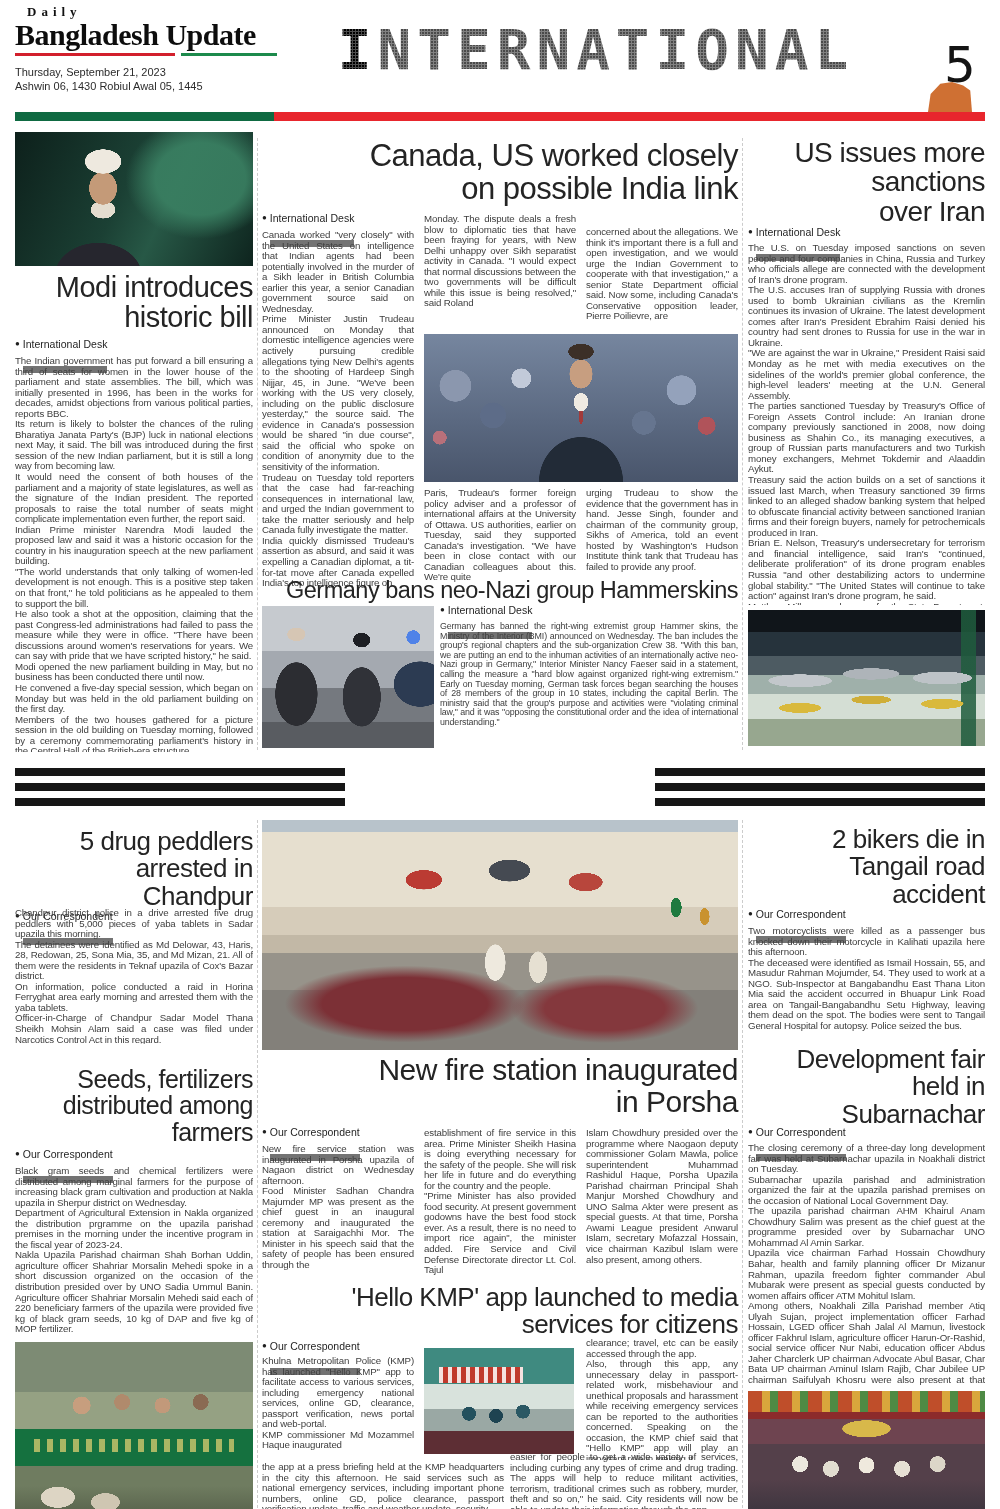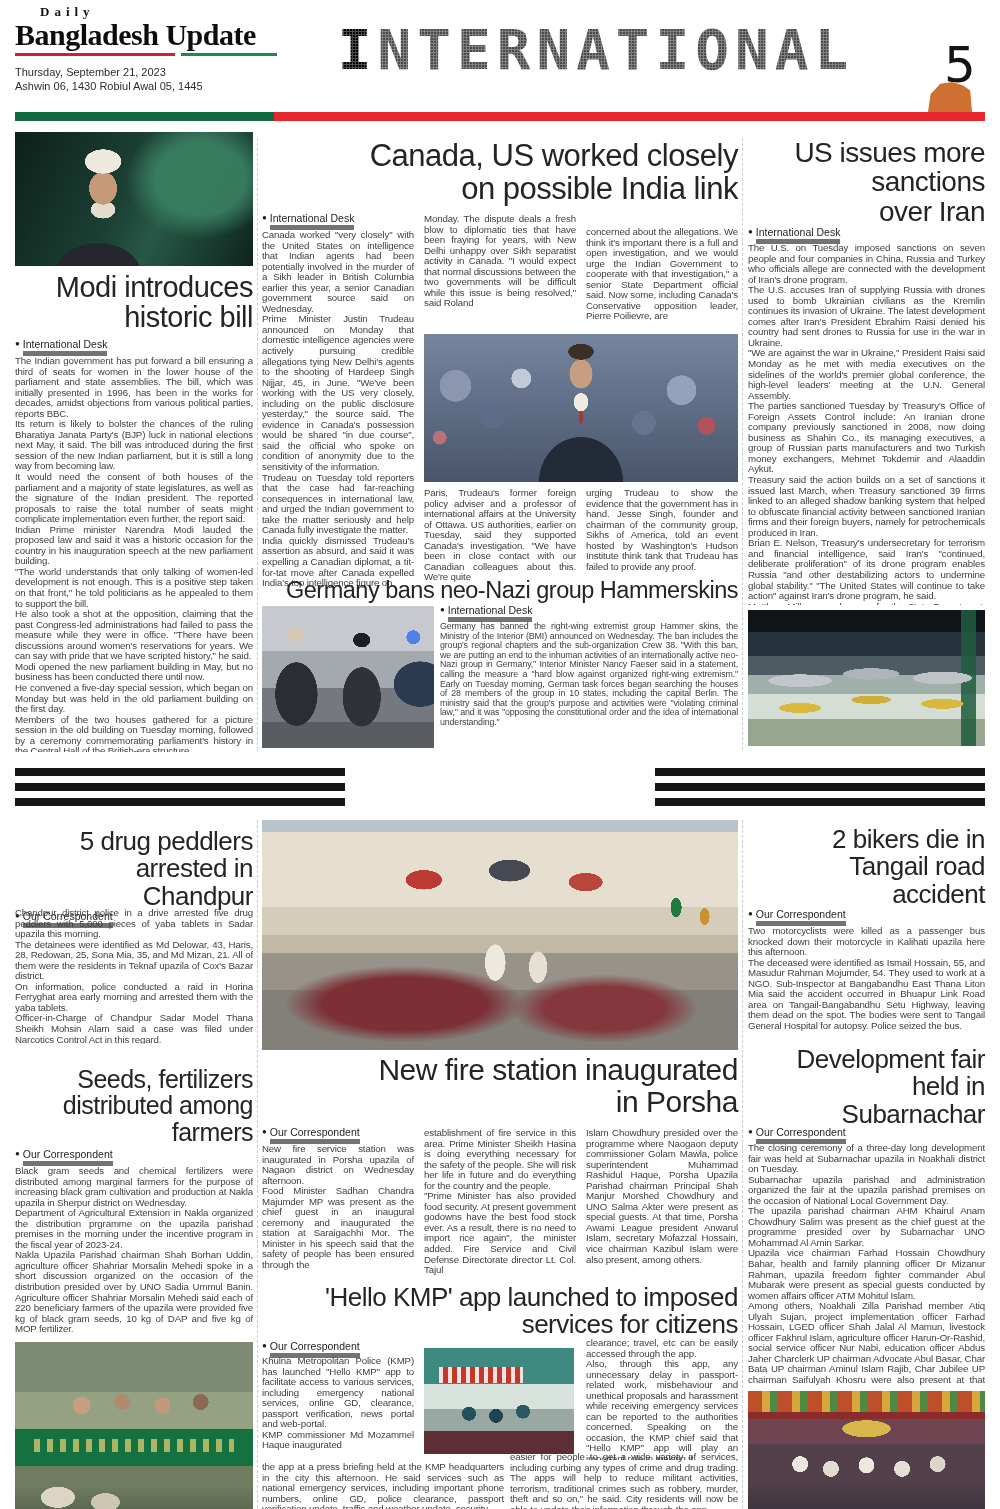--- a/index.html
+++ b/index.html
@@ -1,21 +1,21 @@
 <!DOCTYPE html>
 <html><head>
 <meta charset="utf-8">
 <style>
   html,body{margin:0;padding:0;background:#ffffff;}
   #page{position:relative;width:1000px;height:1509px;background:#ffffff;overflow:hidden;
         font-family:"Liberation Sans",sans-serif;color:#3e3e3e;}
   .abs{position:absolute;}
   
   .masthead{left:15px;top:4px;width:290px;}
-  .m-daily{font-family:"Liberation Serif",serif;font-weight:700;font-size:13px;letter-spacing:5px;color:#111;margin-left:25px;}
+  .m-daily{font-family:"Liberation Serif",serif;font-weight:700;font-size:13px;letter-spacing:5px;color:#111;margin-left:12px;}
   .m-title{font-family:"Liberation Serif",serif;font-weight:700;font-size:30px;color:#0d0d0d;letter-spacing:-0.5px;line-height:1.02;}
   .m-bars{display:flex;gap:6px;margin-top:2px;width:262px;}
   .m-bar-red{height:3px;background:#d21f2c;flex:0 0 160px;}
   .m-bar-green{height:3px;background:#1d8a4c;flex:1;}
   .m-date{font-size:11px;color:#2c2c2c;margin-top:9px;line-height:1.3;}
   .section-banner{font-family:"DejaVu Sans Mono",monospace;font-weight:700;color:#4a4a4a;display:block;text-align:center;}
   .section-banner::first-letter{color:#000;}
   .pixelwrap{position:relative;}
   .pixelwrap::after{content:"";position:absolute;inset:0;pointer-events:none;
         background-image:radial-gradient(rgba(255,255,255,.30) 1px, rgba(0,0,0,0) 1.3px);
@@ -25,21 +25,21 @@
   #page-num{left:934px;top:36px;width:52px;font-family:"DejaVu Sans",sans-serif;font-size:50px;color:#141414;text-align:center;}
   #bookmark{left:928px;top:82px;width:44px;height:30px;background:#cf7033;
         clip-path:polygon(6% 40%,28% 6%,55% 0,80% 12%,96% 28%,100% 100%,0 100%);}
   #flagbar{left:15px;top:112px;width:970px;height:9px;}
   #flagbar .g{position:absolute;left:0;top:0;width:259px;height:9px;background:#0f6a42;}
   #flagbar .r{position:absolute;left:259px;top:0;right:0;height:9px;background:#e8262d;}
   
   .headline{font-weight:400;color:#242424;text-align:right;white-space:pre-line;letter-spacing:-0.5px;line-height:1.05;}
   .byline{font-size:10.5px;color:#1f1f1f;}
   .byline .dot{font-size:8px;vertical-align:2px;}
-  .byline .label{border-bottom:5px solid #737373;padding-bottom:1px;}
+  .byline .label{border-bottom:7px solid #737373;padding-bottom:16px;}
   .body-text{font-size:9.7px;line-height:10.55px;letter-spacing:-0.15px;color:#3e3e3e;
         text-align:justify;white-space:pre-line;overflow:hidden;}
   .vsep{position:absolute;width:0;border-left:1px dashed #cccccc;}
   
   .divbars .b{height:8px;background:#161616;margin-bottom:7px;}
   #country-title{left:350px;top:750px;width:300px;height:58px;}
   #country-title .section-banner{font-size:54px;letter-spacing:9px;line-height:58px;}
   
   .photo{position:absolute;overflow:hidden;}
   #photo-modi{left:15px;top:132px;width:238px;height:134px;background:
@@ -284,21 +284,21 @@
   </div>
   <div class="abs body-text" style="left:748px;top:1143px;width:237px;height:244px;">The closing ceremony of a three-day long development fair was held at Subarnachar upazila in Noakhali district on Tuesday.
 Subarnachar upazila parishad and administration organized the fair at the upazila parishad premises on the occasion of National Local Government Day.
 The upazila parishad chairman AHM Khairul Anam Chowdhury Salim was present as the chief guest at the programme presided over by Subarnachar UNO Mohammad Al Amin Sarkar.
 Upazila vice chairman Farhad Hossain Chowdhury Bahar, health and family planning officer Dr Mizanur Rahman, upazila freedom fighter commander Abul Mubarak were present as special guests conducted by women affairs officer ATM Mohitul Islam.
 Among others, Noakhali Zilla Parishad member Atiq Ulyah Sujan, project implementation officer Farhad Hossain, LGED officer Shah Jalal Al Mamun, livestock officer Fakhrul Islam, agriculture officer Harun-Or-Rashid, social service officer Nur Nabi, education officer Abdus Jaher Charclerk UP chairman Advocate Abul Basar, Char Bata UP chairman Aminul Islam Rajib, Char Jubilee UP chairman Saifulyah Khosru were also present at that time.</div>
   <div id="photo-subarna" class="photo">
     <div class="canopy"></div>
   </div>
 
-  <div class="abs headline" style="left:262px;top:1284px;width:476px;font-size:26px;">'Hello KMP' app launched to imposed
+  <div class="abs headline" style="left:262px;top:1284px;width:476px;font-size:26px;">'Hello KMP' app launched to media
 services for citizens</div>
   <div class="abs byline" style="left:262px;top:1340px;">
     <span class="dot">●</span>
     <span class="label">Our Correspondent</span>
   </div>
   <div class="abs body-text" style="left:262px;top:1356px;width:152px;height:106px;">Khulna Metropolitan Police (KMP) has launched "Hello KMP" app to facilitate access to various services, including emergency national services, online GD, clearance, passport verification, news portal and web-portal.
 KMP commissioner Md Mozammel Haque inaugurated</div>
   <div id="photo-kmp" class="photo">
     <div class="red-banner"></div>
   </div>

